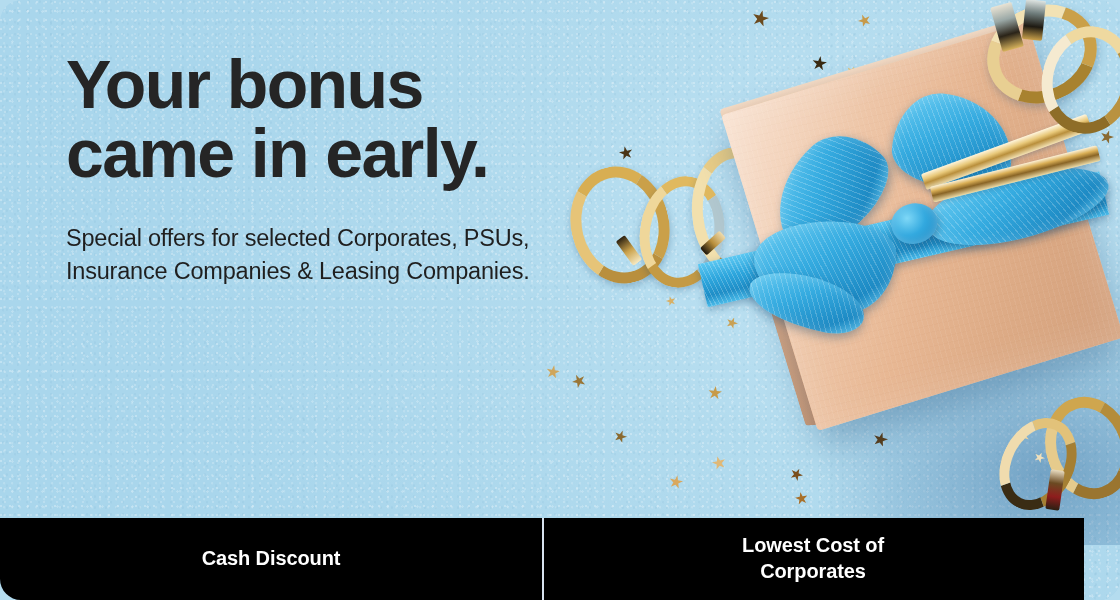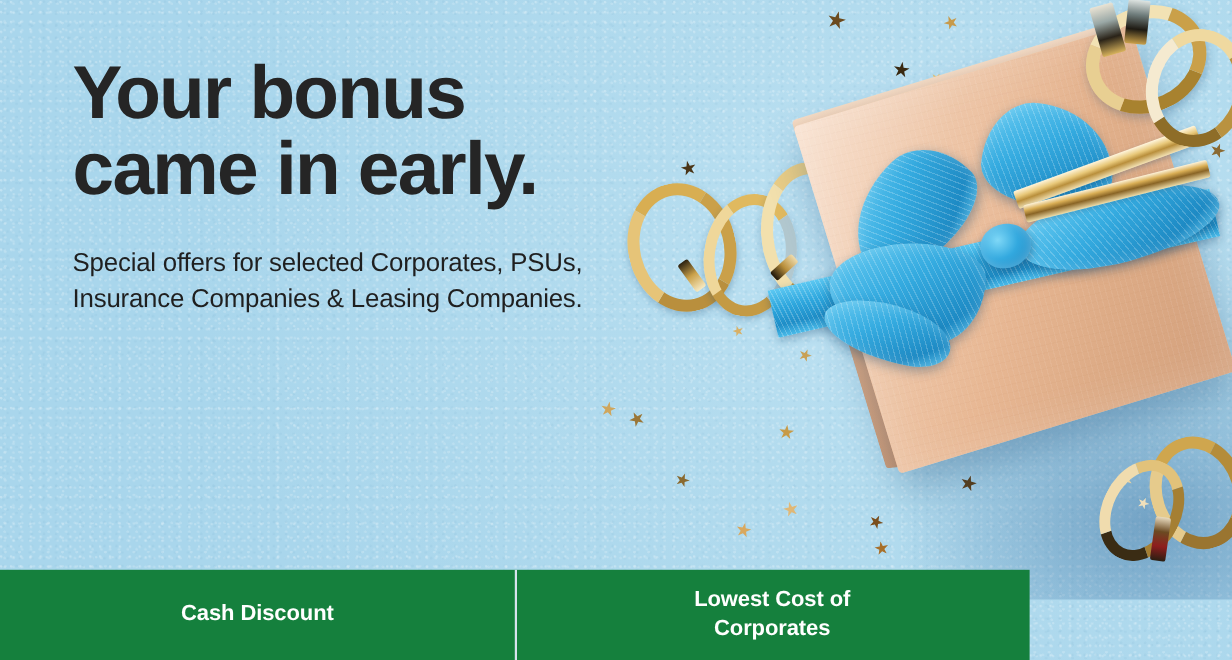--- a/index.html
+++ b/index.html
@@ -5,20 +5,21 @@
   * { margin:0; padding:0; box-sizing:border-box; }
   html,body { width:1120px; height:600px; overflow:hidden; }
   body {
     font-family:"Liberation Sans", sans-serif;
     background:#b4dcef;
   }
   .banner {
     position:relative;
     width:1120px; height:600px;
     overflow:hidden;
+    border-radius:21px;
   }
 
   
   .bg {
     position:absolute; inset:0;
     background:
       radial-gradient(ellipse 700px 520px at 78% 38%, #c2e4f4 0%, #b2dbee 45%, #a9d6ec 100%),
       linear-gradient(160deg,#bfe2f3 0%,#b2dbee 55%,#a6d2ea 100%);
   }
   .bg-texture {
@@ -154,22 +155,22 @@
     line-height:1.42;
     letter-spacing:-0.2px;
     color:#1f1f1f;
     white-space:pre-line;
   }
 
   
   .feature-bar {
     position:absolute;
     left:0; bottom:0;
-    width:936px; height:82px;
-    background:#15803d;
+    width:1084px; height:82px;
+    background:#000000;
     display:flex;
   }
   .feature-cell {
     flex:1 1 0;
     display:flex;
     align-items:center;
     justify-content:center;
     text-align:center;
     color:#ffffff;
     font-size:20px;

